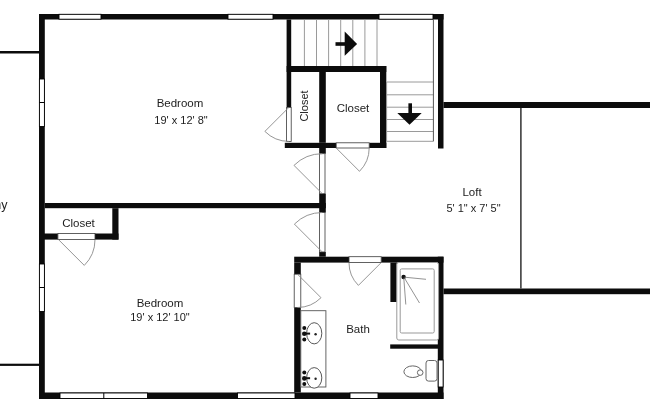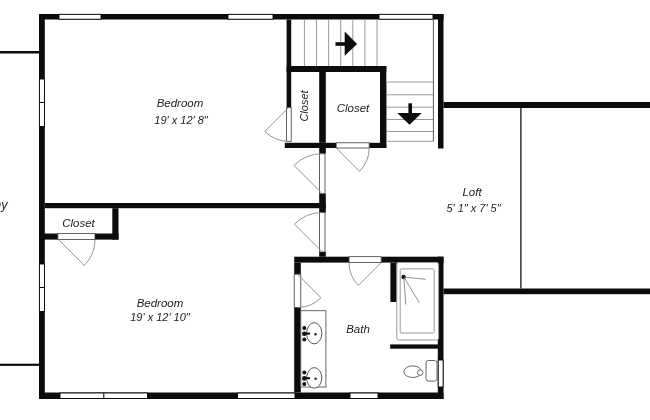--- a/index.html
+++ b/index.html
@@ -1,16 +1,16 @@
 <!DOCTYPE html>
 <html><head>
 <meta charset="utf-8">
 <style>
   html,body{margin:0;padding:0;background:#fff;}
-  .plan{width:586px;height:420px;position:relative;font-style:italic;}
+  .plan{width:586px;height:420px;position:relative;}
   text{font-family:"Liberation Sans",sans-serif;fill:#1c1c1c;}
 </style>
 </head>
 <body>
 <div class="plan">
 <svg width="650" height="420" viewBox="0 0 650 420">
 <rect x="0" y="0" width="650" height="420" fill="#ffffff"></rect>
 
 <rect x="39" y="14" width="404.5" height="5.5" fill="#0c0c0c"></rect>
 

